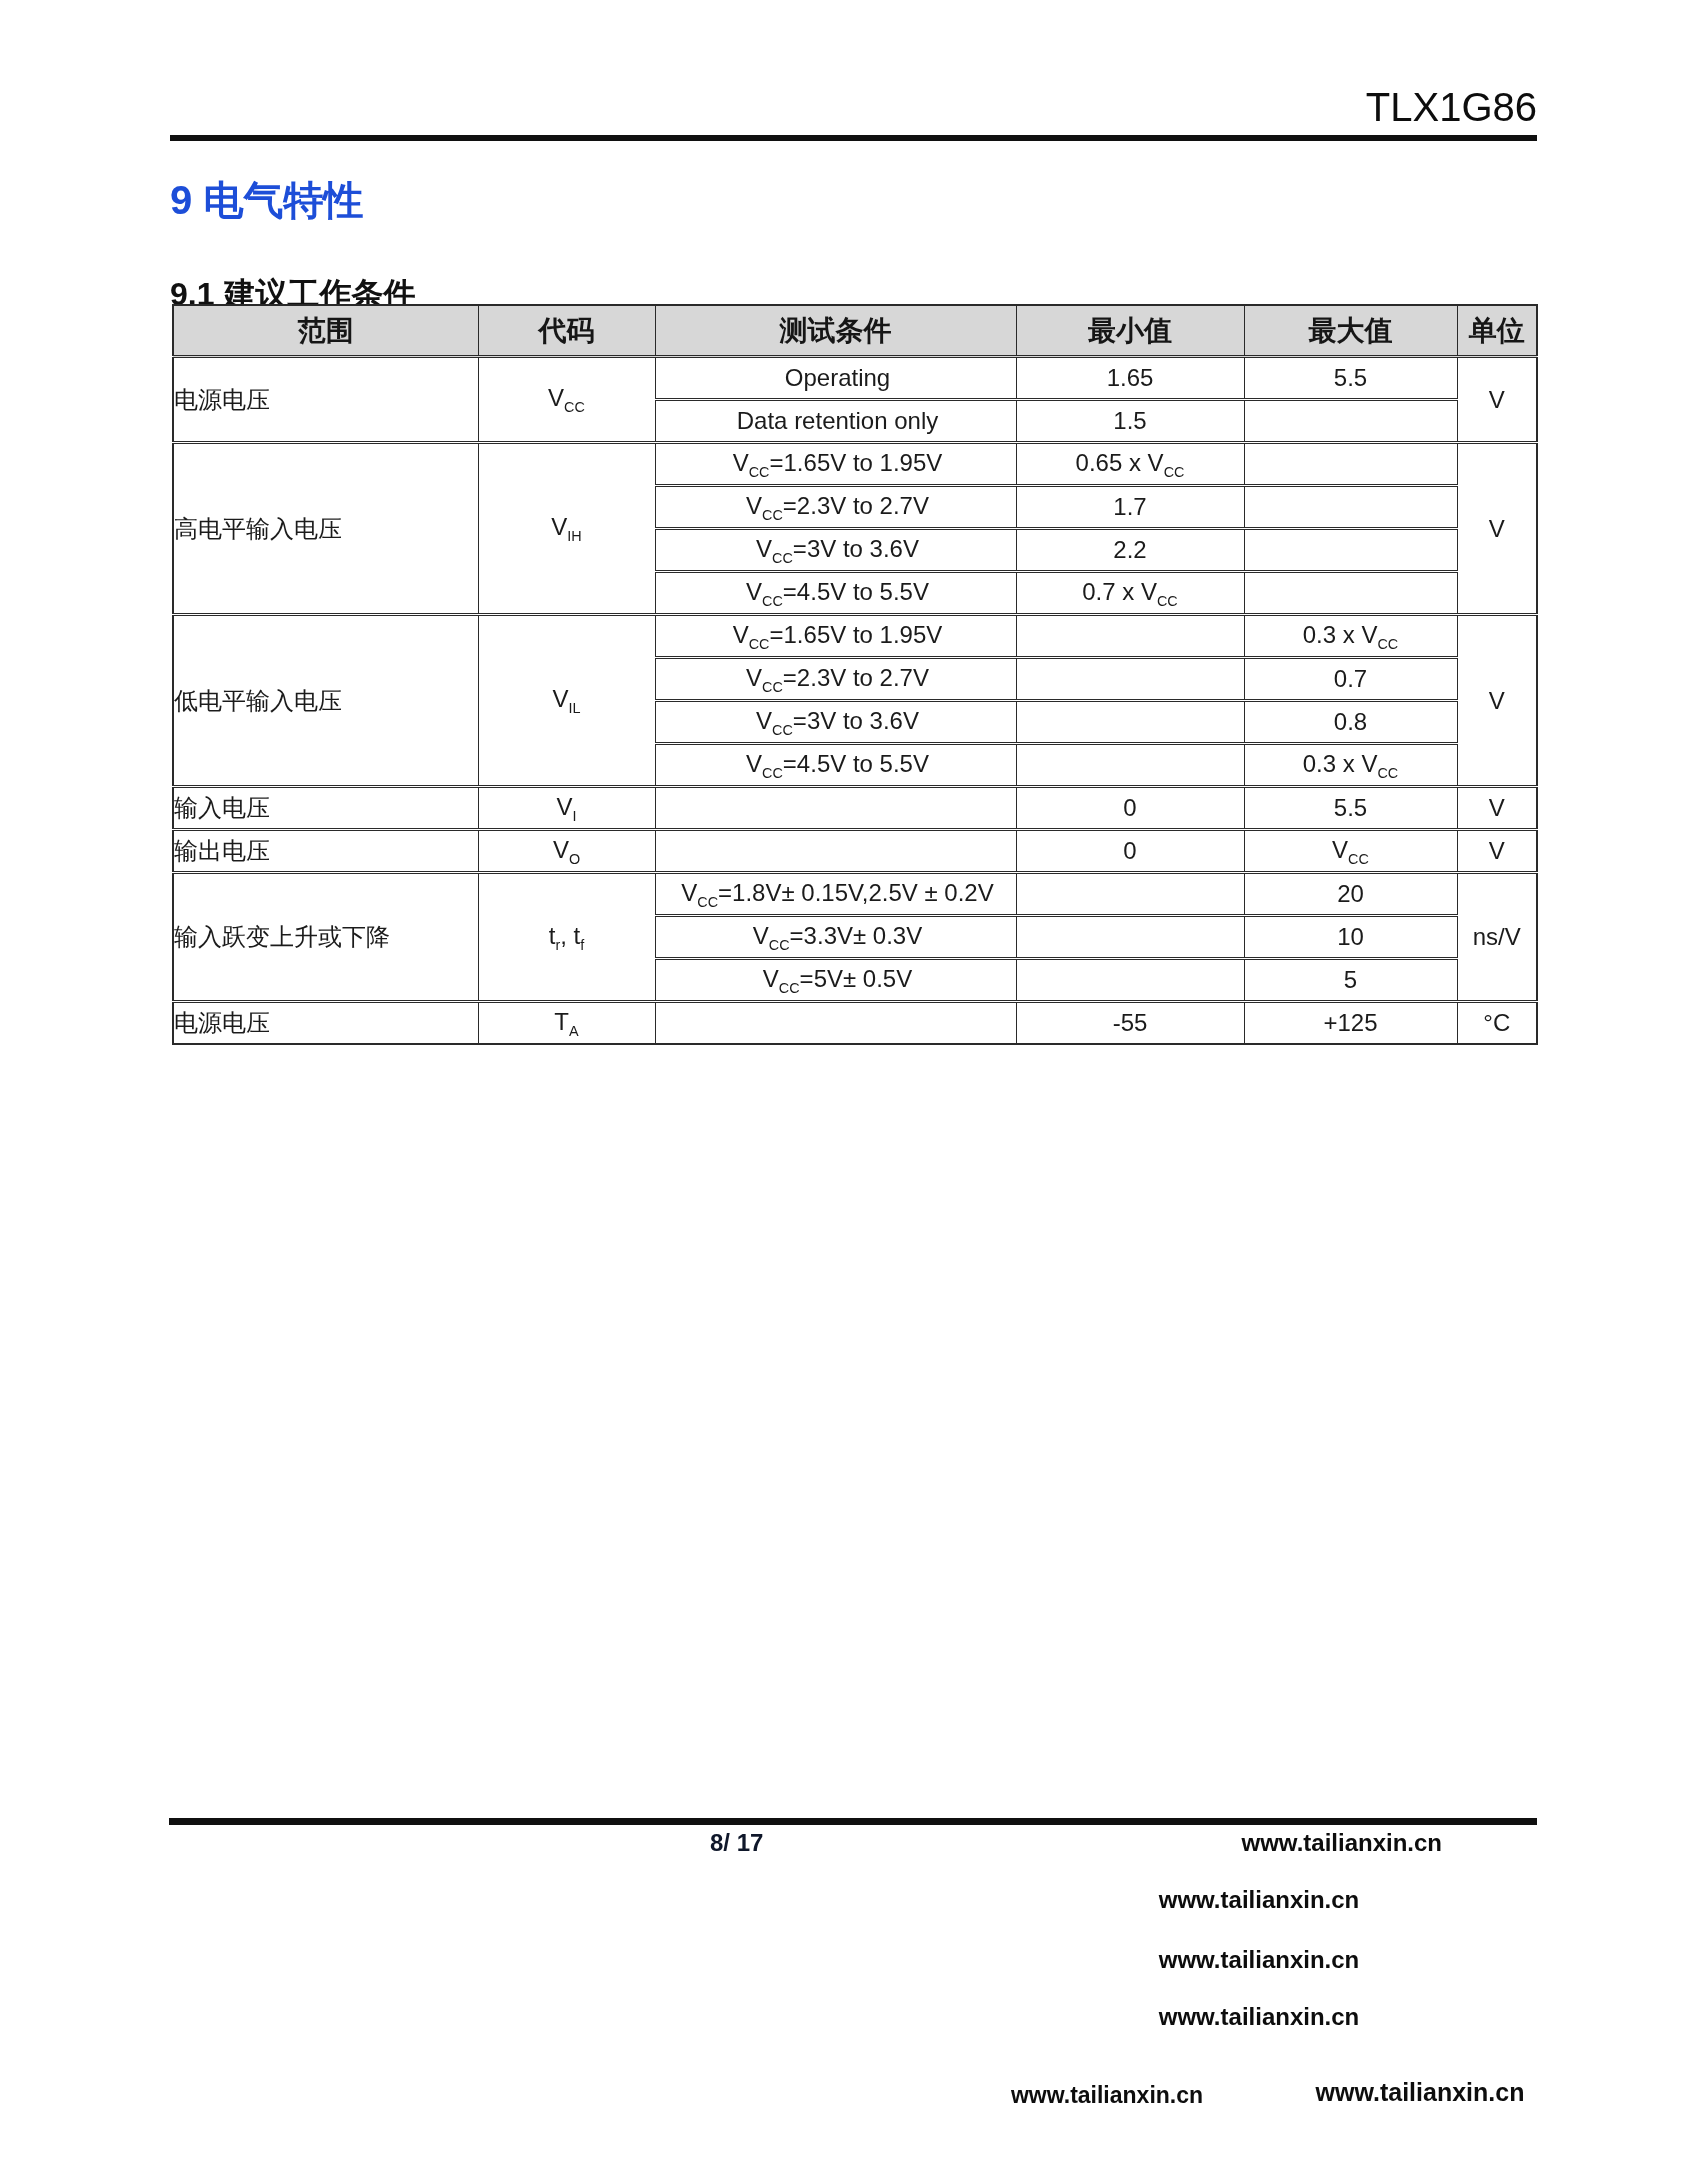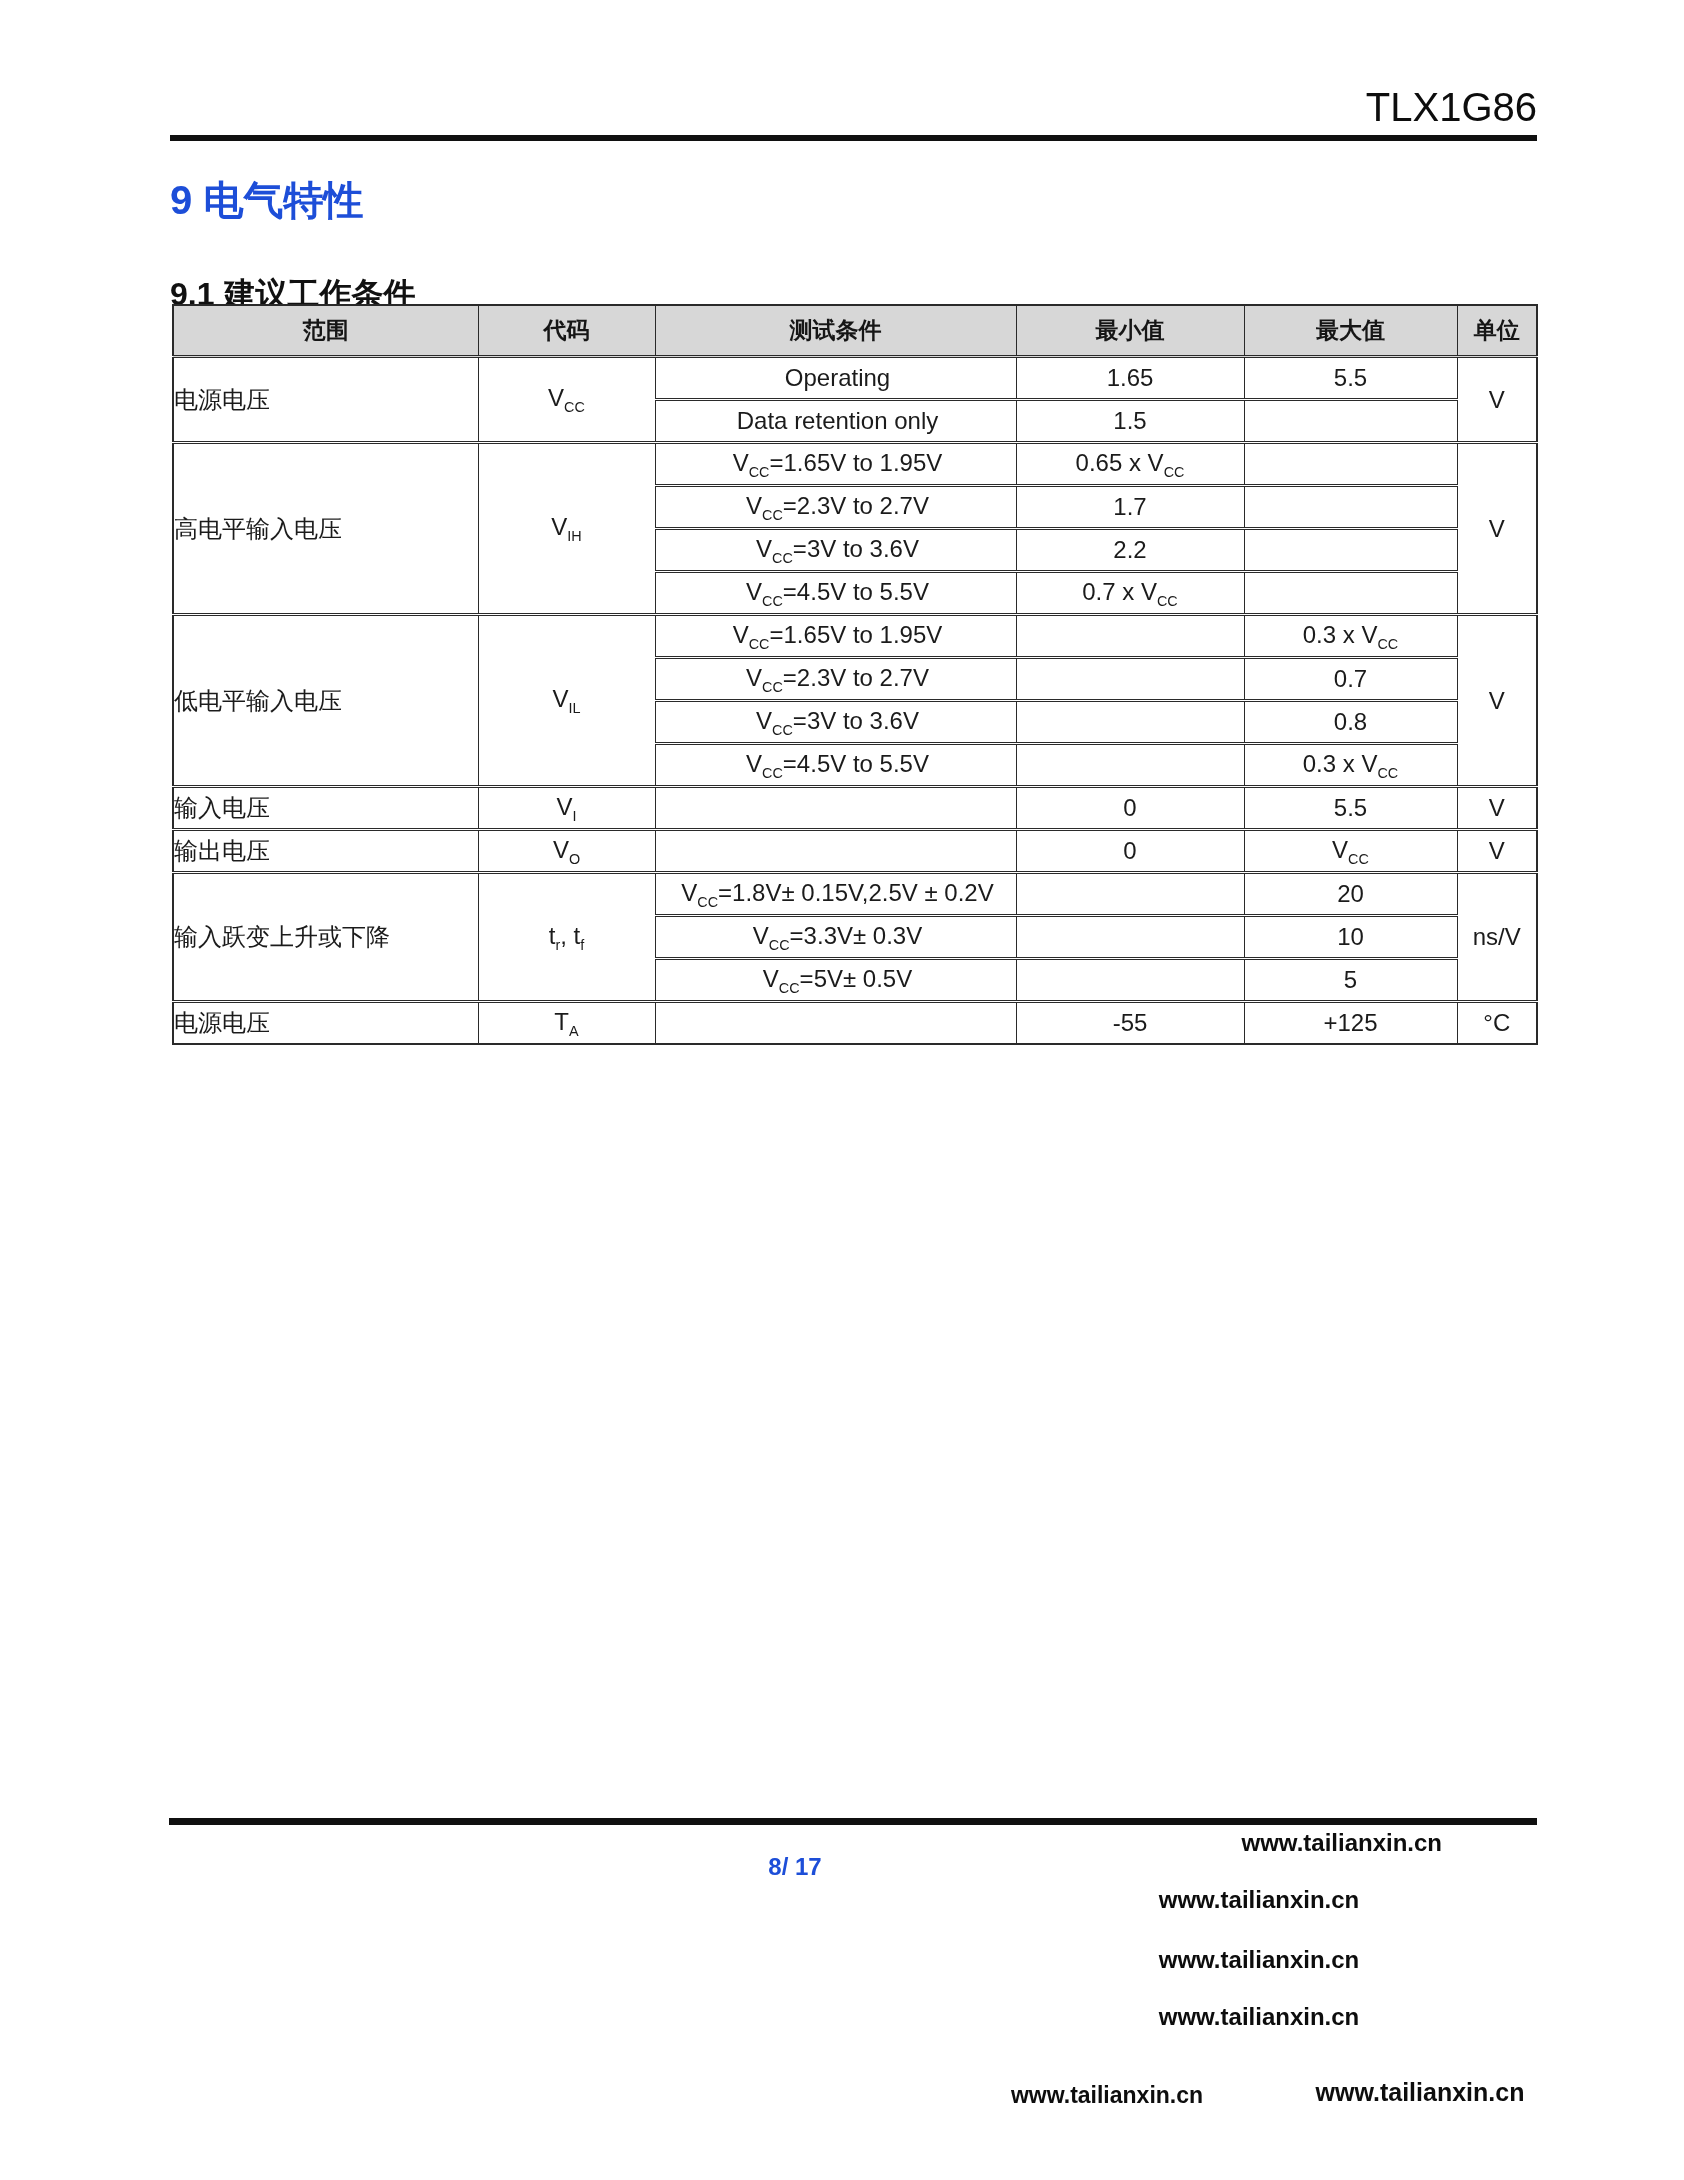--- a/index.html
+++ b/index.html
@@ -39,21 +39,21 @@
   .table-wrap{position:absolute;left:172px;top:304px;}
   table.cond{
     border-collapse:collapse;table-layout:fixed;width:1365px;
     border:2.6px solid #2a2a2a;
   }
   table.cond th{
     background:#d7d7d7;
     border-left:1.7px solid #2a2a2a;border-right:1.7px solid #2a2a2a;
     border-top:1.7px solid #2a2a2a;
     border-bottom:3.4px double #2a2a2a;
-    height:47px;font-size:23px;font-weight:bold;text-align:center;
+    height:47px;font-size:28px;font-weight:bold;text-align:center;
     color:#161616;
     margin-top:47px;
   }
   table.cond td{
     border-left:1.7px solid #2a2a2a;border-right:1.7px solid #2a2a2a;
     border-top:3.4px double #2a2a2a;
     height:40px;font-size:24px;vertical-align:middle;text-align:center;
     color:#1b1b1b;padding:0;
   }
   table.cond tbody tr:first-child td{border-top:none;}
@@ -65,22 +65,22 @@
     position:absolute;left:175px;top:1003px;
     font-size:22px;color:#1b1b1b;white-space:nowrap;
   }
   .footnote sub{font-size:0.62em;}
 
   
   .footer-rule{
     position:absolute;left:169px;right:148px;top:1818px;height:6.8px;background:#101010;
   }
   .page-number{
-    position:absolute;left:710px;width:170px;top:1829px;text-align:center;
-    font-size:24px;font-weight:bold;color:#1d4ed8;margin-top:24px;
+    position:absolute;left:710px;width:170px;top:1829px;
+    font-size:24px;font-weight:bold;color:#0f172a;
   }
   .footer-site{
     position:absolute;right:243px;top:1829px;
     font-size:24px;font-weight:bold;color:#0d0d0d;
   }
   .wm{position:absolute;transform:translateX(-50%);font-weight:bold;color:#0d0d0d;}
   .wm1{left:1259px;top:1886px;font-size:24px;}
   .wm2{left:1259px;top:1946px;font-size:24px;}
   .wm3{left:1259px;top:2003px;font-size:24px;}
   .wm4{left:1107px;top:2082px;font-size:23px;}

